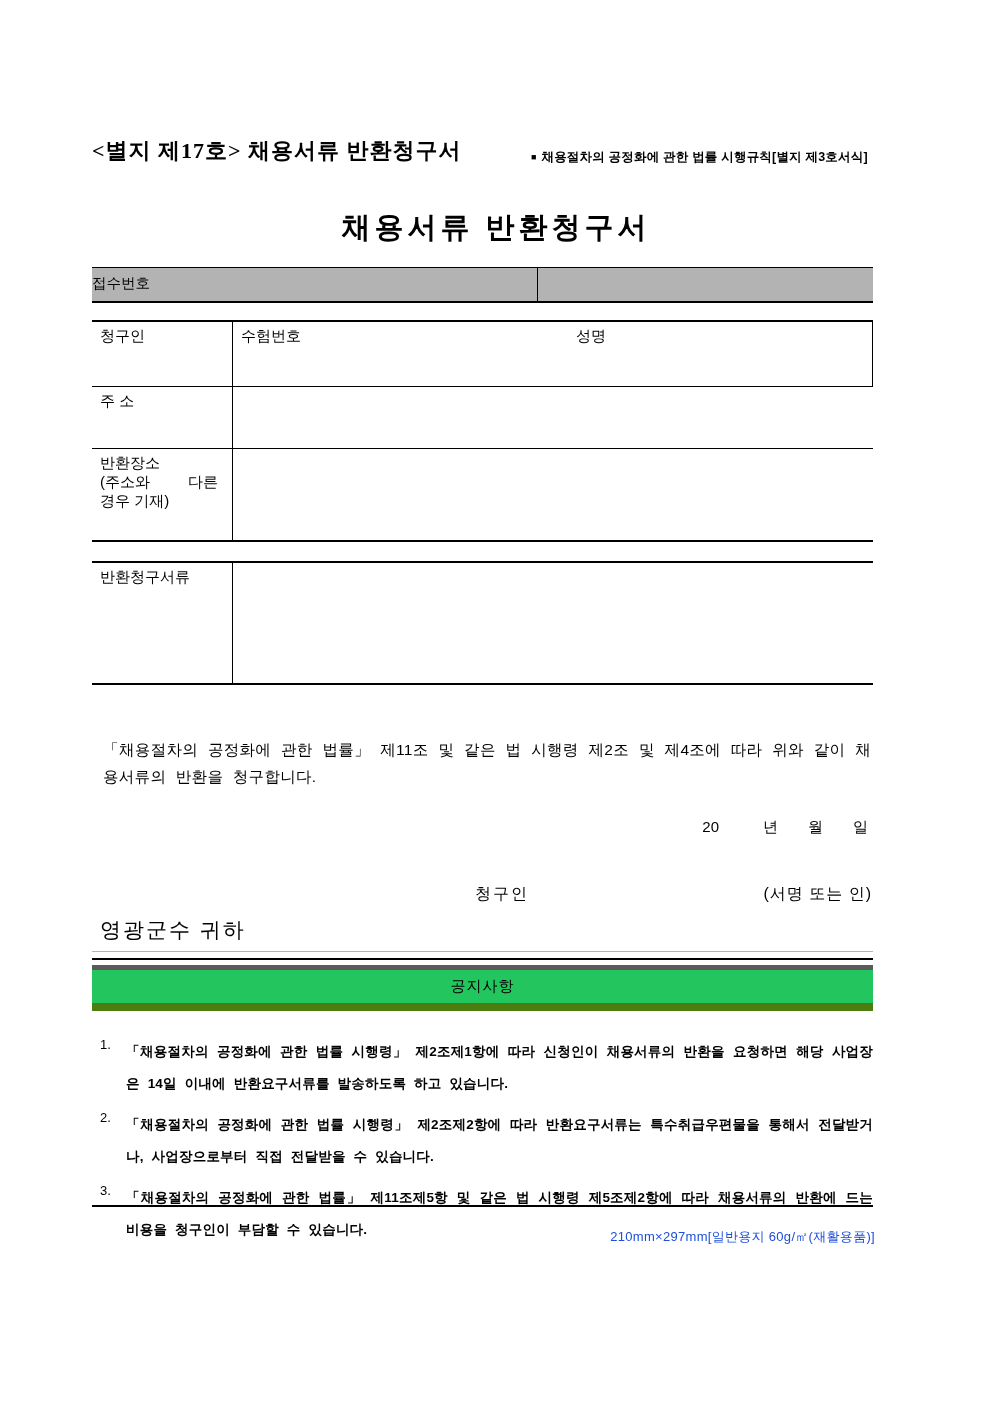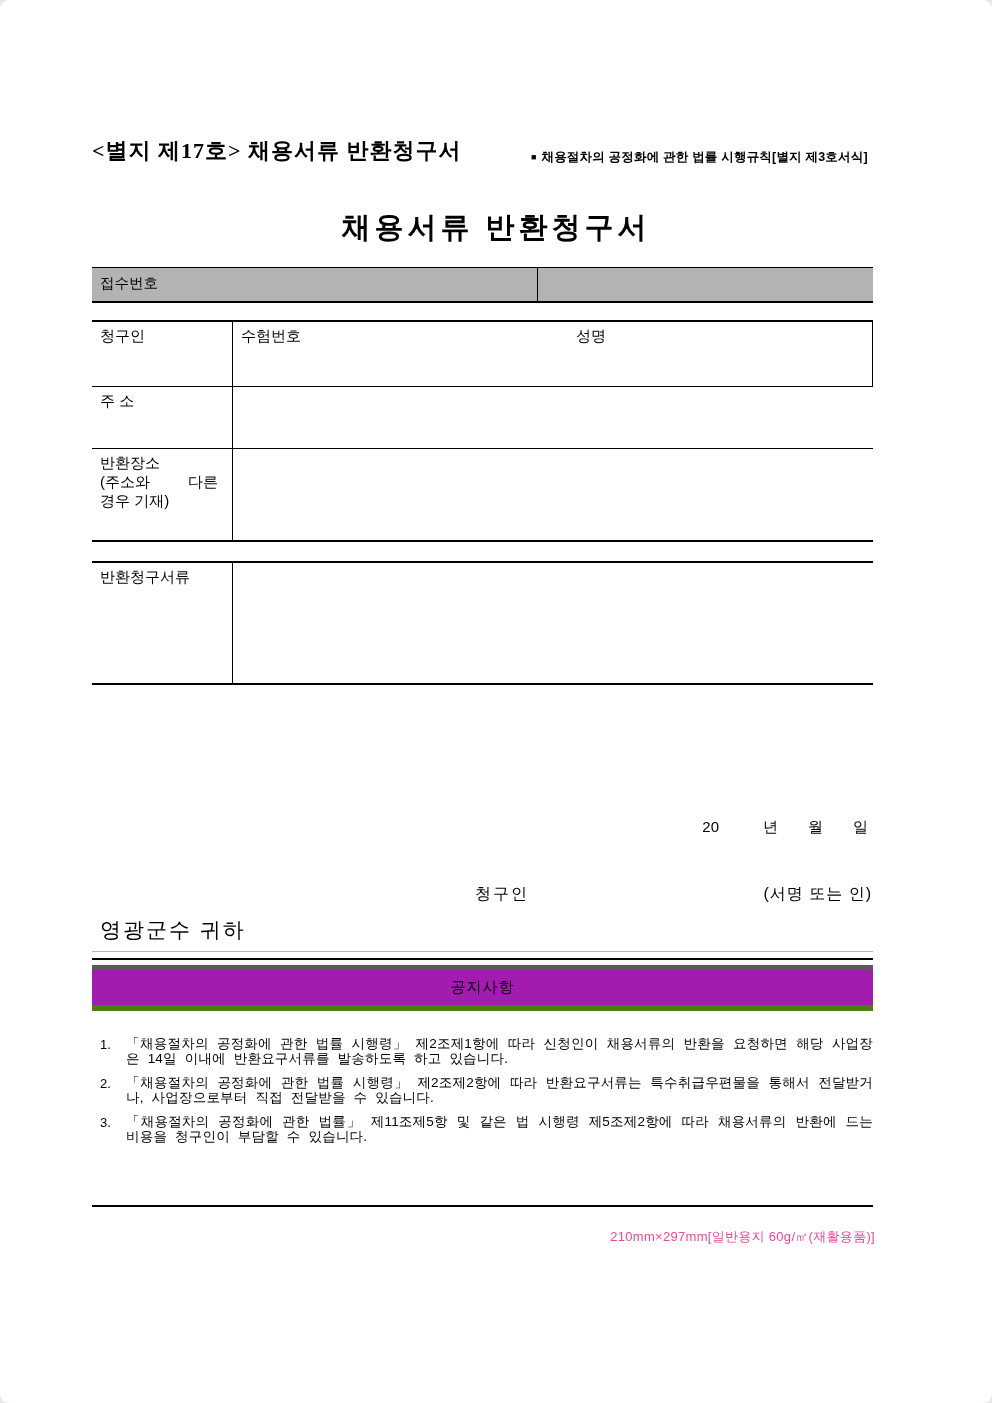--- a/index.html
+++ b/index.html
@@ -3,21 +3,20 @@
 <meta charset="utf-8">
 <style>
   html,body{margin:0;padding:0;background:#e8e8e8;}
   .page{
     position:relative;
     width:992px;height:1403px;
     background:#ffffff;
     font-family:"Liberation Sans", sans-serif;
     color:#000;
     overflow:hidden;
-    border-radius:9px;
   }
   
   .hdr-left{
     position:absolute;left:92px;top:136px;
     font-family:"Liberation Serif", serif;
     font-weight:bold;font-size:22px;letter-spacing:1px;white-space:nowrap;
   }
   .hdr-right{
     position:absolute;left:531px;top:149px;
     display:flex;align-items:center;white-space:nowrap;
@@ -29,21 +28,21 @@
     position:absolute;left:0;top:208px;width:100%;
     text-align:center;font-size:29px;font-weight:bold;letter-spacing:4px;
   }
   
   .receipt-table{
     position:absolute;left:92px;top:267px;width:781px;height:33px;
     background:#b3b3b3;
     border-top:1px solid #000;border-bottom:2px solid #000;
     display:flex;
   }
-  .receipt-cell{font-size:14.5px;padding:6px 8px 0 8px;box-sizing:border-box;}
+  .receipt-cell{font-size:14.5px;padding:6px 8px 0 0;box-sizing:border-box;}
   .receipt-cell.first{width:446px;border-right:1.5px solid #000;}
   .receipt-cell.second{flex:1;}
   
   .main-table{
     position:absolute;left:92px;top:320px;width:781px;
     border-top:2px solid #000;
   }
   .mt-row{display:flex;border-bottom:2px solid #000;box-sizing:border-box;}
   .mt-cell{box-sizing:border-box;font-size:15px;padding:5px 8px;}
   .mt-label{width:141px;border-right:1px solid #000;}
@@ -82,35 +81,35 @@
   .sig-claimant{position:absolute;left:475px;top:884px;font-size:16px;letter-spacing:2px;}
   .sig-seal{position:absolute;right:120px;top:884px;font-size:16px;letter-spacing:1px;}
   
   .addressee{position:absolute;left:100px;top:916px;font-size:21px;letter-spacing:2px;}
   
   .rule-light{position:absolute;left:92px;top:951px;width:781px;border-top:1px solid #b5b5b5;}
   .rule-dark{position:absolute;left:92px;top:958px;width:781px;border-top:2px solid #000;}
   
   .notice-bar{
     position:absolute;left:92px;top:965px;width:781px;height:46px;
-    background:#a21caf;
-    border-top:5px solid #5a5a5a;border-bottom:6px solid #4d7c0f;
+    background:#22c55e;
+    border-top:5px solid #5a5a5a;border-bottom:8px solid #4d7c0f;
     box-sizing:border-box;
     display:flex;align-items:center;justify-content:center;
     font-size:15px;letter-spacing:1px;
   }
   
   .notice-list{position:absolute;left:100px;top:1036px;width:773px;}
   .notice-item{display:flex;margin-bottom:9px;}
   .notice-num{width:26px;flex:none;font-size:13px;padding-top:1px;}
-  .notice-text{flex:1;font-size:13.5px;line-height:15px;text-align:justify;
-    word-spacing:4px;letter-spacing:0.2px;}
+  .notice-text{flex:1;font-size:13.5px;line-height:32px;text-align:justify;
+    word-spacing:4px;letter-spacing:0.2px;font-weight:bold;}
   
   .footer-rule{position:absolute;left:92px;top:1205px;width:781px;border-top:2px solid #000;}
-  .footer-text{position:absolute;right:117px;top:1228px;font-size:13px;color:#ec4899;
+  .footer-text{position:absolute;right:117px;top:1228px;font-size:13px;color:#1d4ed8;
     letter-spacing:0.3px;}
 </style>
 </head>
 <body>
 
 <div class="page">
 
   <div class="hdr-left">&lt;별지 제17호&gt; 채용서류 반환청구서</div>
   <div class="hdr-right">
     <span class="hdr-bullet">■</span>
@@ -144,20 +143,21 @@
       </div>
       <div class="mt-cell c2"></div>
     </div>
   </div>
 
   <div class="docs-table">
     <div class="docs-label">반환청구서류</div>
     <div class="docs-field"></div>
   </div>
 
+  <div class="declaration">「채용절차의 공정화에 관한 법률」  제11조 및 같은 법 시행령 제2조 및 제4조에 따라 위와 같이 채용서류의 반환을 청구합니다.</div>
 
   <div class="date-line">
     <span class="yy">20</span>
     <span class="y">년</span>
     <span class="m">월</span>
     <span class="d">일</span>
   </div>
 
   <div class="sig-claimant">청구인</div>
   <div class="sig-seal">(서명 또는 인)</div>

